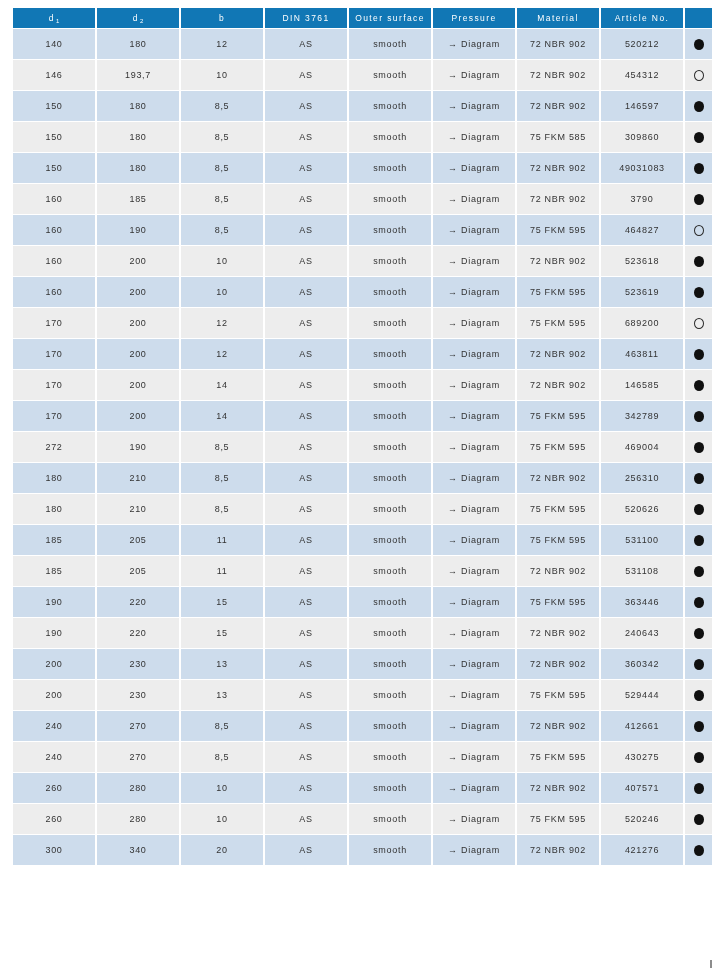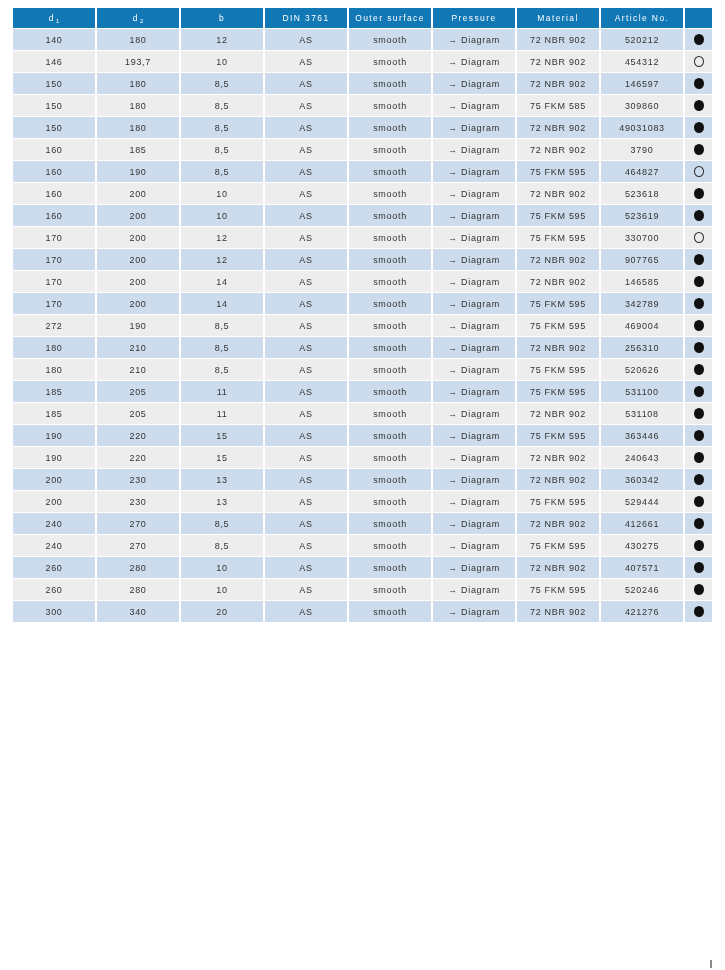--- a/index.html
+++ b/index.html
@@ -34,21 +34,21 @@
   .th:last-child { border-right: none; }
   .th sub {
     font-size: 6px;
     line-height: 1;
     margin-left: 1px;
     transform: translateY(3px);
     letter-spacing: 0;
   }
   .tr {
     display: flex;
-    height: 21px;
+    height: 30px;
     margin-bottom: 1px;
   }
   .td {
     font-size: 9px;
     letter-spacing: 0.7px;
     color: var(--text-color, #333333);
     display: flex;
     align-items: center;
     justify-content: center;
     border-right: 2px solid #ffffff;
@@ -216,34 +216,34 @@
         </div>
   </div>
       <div class="tr alt-gray">
     <div class="td c0">170</div>
     <div class="td c1">200</div>
     <div class="td c2">12</div>
     <div class="td c3">AS</div>
     <div class="td c4">smooth</div>
     <div class="td c5">→ Diagram</div>
     <div class="td c6">75 FKM 595</div>
-    <div class="td c7">330700</div>
+    <div class="td c7">689200</div>
     <div class="td c8">
           <span class="dot open"></span>
         </div>
   </div>
       <div class="tr alt-blue">
     <div class="td c0">170</div>
     <div class="td c1">200</div>
     <div class="td c2">12</div>
     <div class="td c3">AS</div>
     <div class="td c4">smooth</div>
     <div class="td c5">→ Diagram</div>
     <div class="td c6">72 NBR 902</div>
-    <div class="td c7">907765</div>
+    <div class="td c7">463811</div>
     <div class="td c8">
           <span class="dot filled"></span>
         </div>
   </div>
       <div class="tr alt-gray">
     <div class="td c0">170</div>
     <div class="td c1">200</div>
     <div class="td c2">14</div>
     <div class="td c3">AS</div>
     <div class="td c4">smooth</div>

